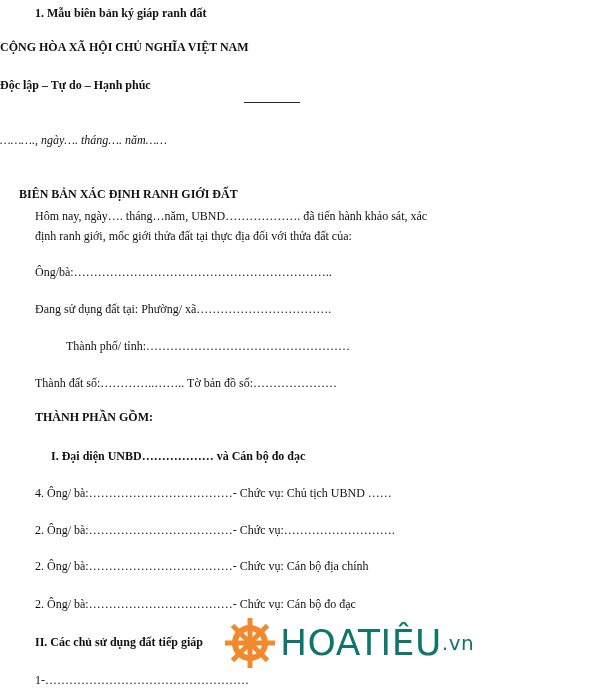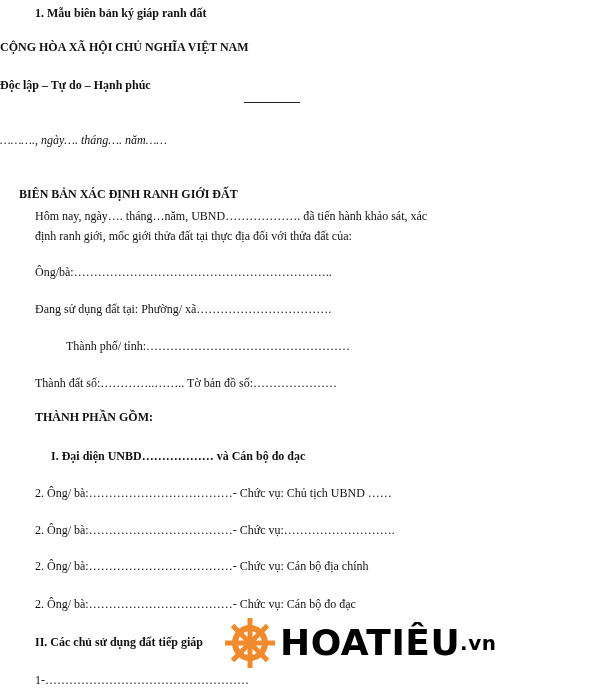--- a/index.html
+++ b/index.html
@@ -10,22 +10,22 @@
   }
   .line { position: absolute; white-space: nowrap; font-size: 12px; line-height: 20px; }
   .bold { font-weight: bold; }
   .center { left: 0; width: 536px; text-align: left; }
   .italic { font-style: italic; }
   .rule { position: absolute; left: 244px; top: 102px; width: 56px; height: 1px; background: #222; }
   .watermark {
     position: absolute; left: 224px; top: 612px; height: 62px; display: flex; align-items: center;
   }
   .wm-text {
-    font-family: "DejaVu Sans", "Liberation Sans", sans-serif; font-weight: bold;
-    color: #000000; font-size: 36px; letter-spacing: 0.5px; line-height: 40px;
+    font-family: "DejaVu Sans", "Liberation Sans", sans-serif; font-weight: normal;
+    color: #0f766e; font-size: 36px; letter-spacing: 0.5px; line-height: 40px;
     margin-left: 4px;
   }
   .wm-vn { font-size: 20px; }
 </style>
 </head>
 <body>
 
 <div>
   <div class="line bold" style="left:35px; top:3px;">1. Mẫu biên bản ký giáp ranh đất</div>
   <div class="line bold center" style="top:37px;">CỘNG HÒA XÃ HỘI CHỦ NGHĨA VIỆT NAM</div>
@@ -34,21 +34,21 @@
   <div class="line italic center" style="top:130px;">………., ngày…. tháng…. năm……</div>
   <div class="line bold center" style="top:184px;padding-left:19px;">BIÊN BẢN XÁC ĐỊNH RANH GIỚI ĐẤT</div>
   <div class="line" style="left:35px; top:206px;">Hôm nay, ngày…. tháng…năm, UBND………………. đã tiến hành khảo sát, xác</div>
   <div class="line" style="left:35px; top:226px;">định ranh giới, mốc giới thửa đất tại thực địa đối với thửa đất của:</div>
   <div class="line" style="left:35px; top:262px;">Ông/bà:………………………………………………………..</div>
   <div class="line" style="left:35px; top:299px;">Đang sử dụng đất tại: Phường/ xã…………………………….</div>
   <div class="line" style="left:35px; top:336px;margin-left:31px;">Thành phố/ tỉnh:……………………………………………</div>
   <div class="line" style="left:35px; top:373px;">Thành đất số:…………..…….. Tờ bản đồ số:…………………</div>
   <div class="line bold" style="left:35px; top:407px;">THÀNH PHẦN GỒM:</div>
   <div class="line bold" style="left:51px; top:446px;">I. Đại diện UNBD……………… và Cán bộ đo đạc</div>
-  <div class="line" style="left:35px; top:483px;">2. Ông/ bà:………………………………- Chức vụ: Chủ tịch UBND ……</div>
+  <div class="line" style="left:35px; top:483px;">4. Ông/ bà:………………………………- Chức vụ: Chủ tịch UBND ……</div>
   <div class="line" style="left:35px; top:520px;">2. Ông/ bà:………………………………- Chức vụ:……………………….</div>
   <div class="line" style="left:35px; top:556px;">2. Ông/ bà:………………………………- Chức vụ: Cán bộ địa chính</div>
   <div class="line" style="left:35px; top:594px;">2. Ông/ bà:………………………………- Chức vụ: Cán bộ đo đạc</div>
   <div class="line bold" style="left:35px; top:632px;">II. Các chủ sử dụng đất tiếp giáp</div>
   <div class="line" style="left:35px; top:670px;">1-……………………………………………</div>
 </div>
 
 <div class="watermark">
   <svg width="52" height="52" viewBox="0 0 52 52">
     <g stroke="#F08A2C" fill="none">

